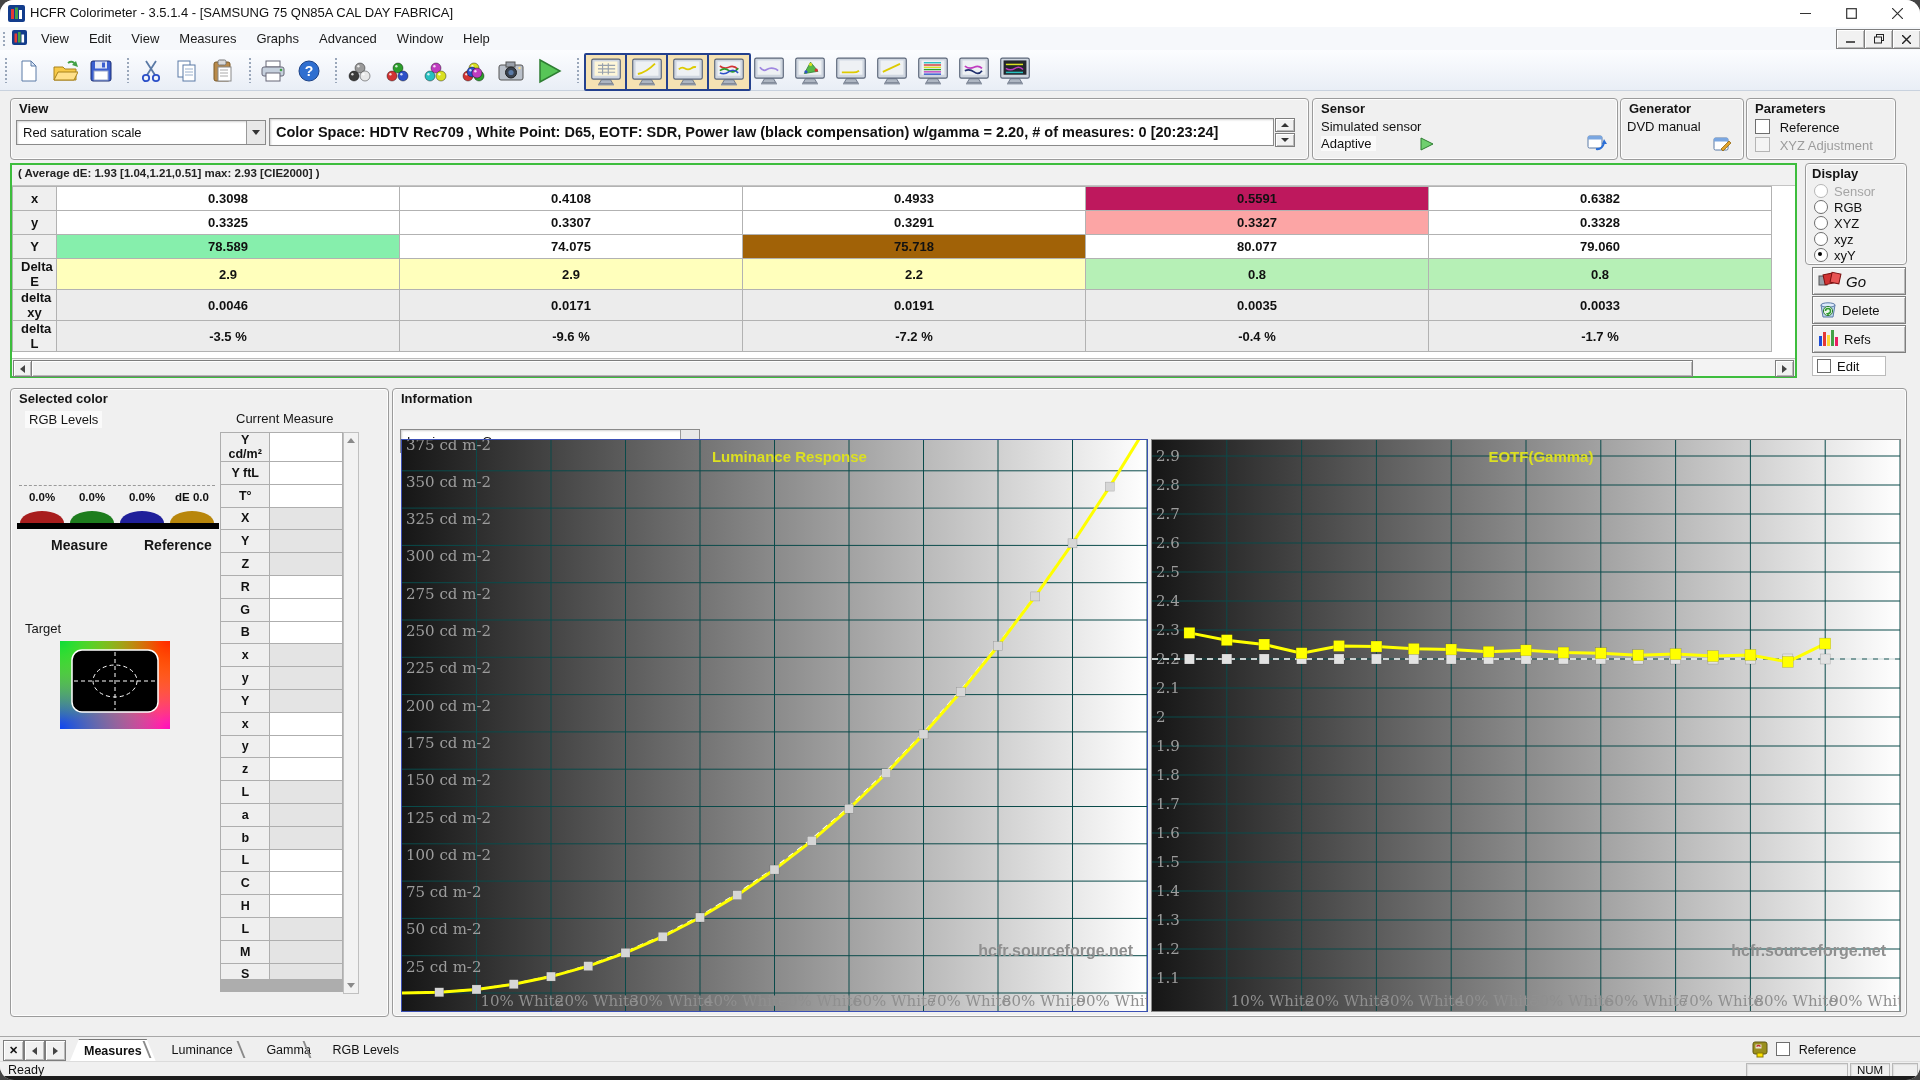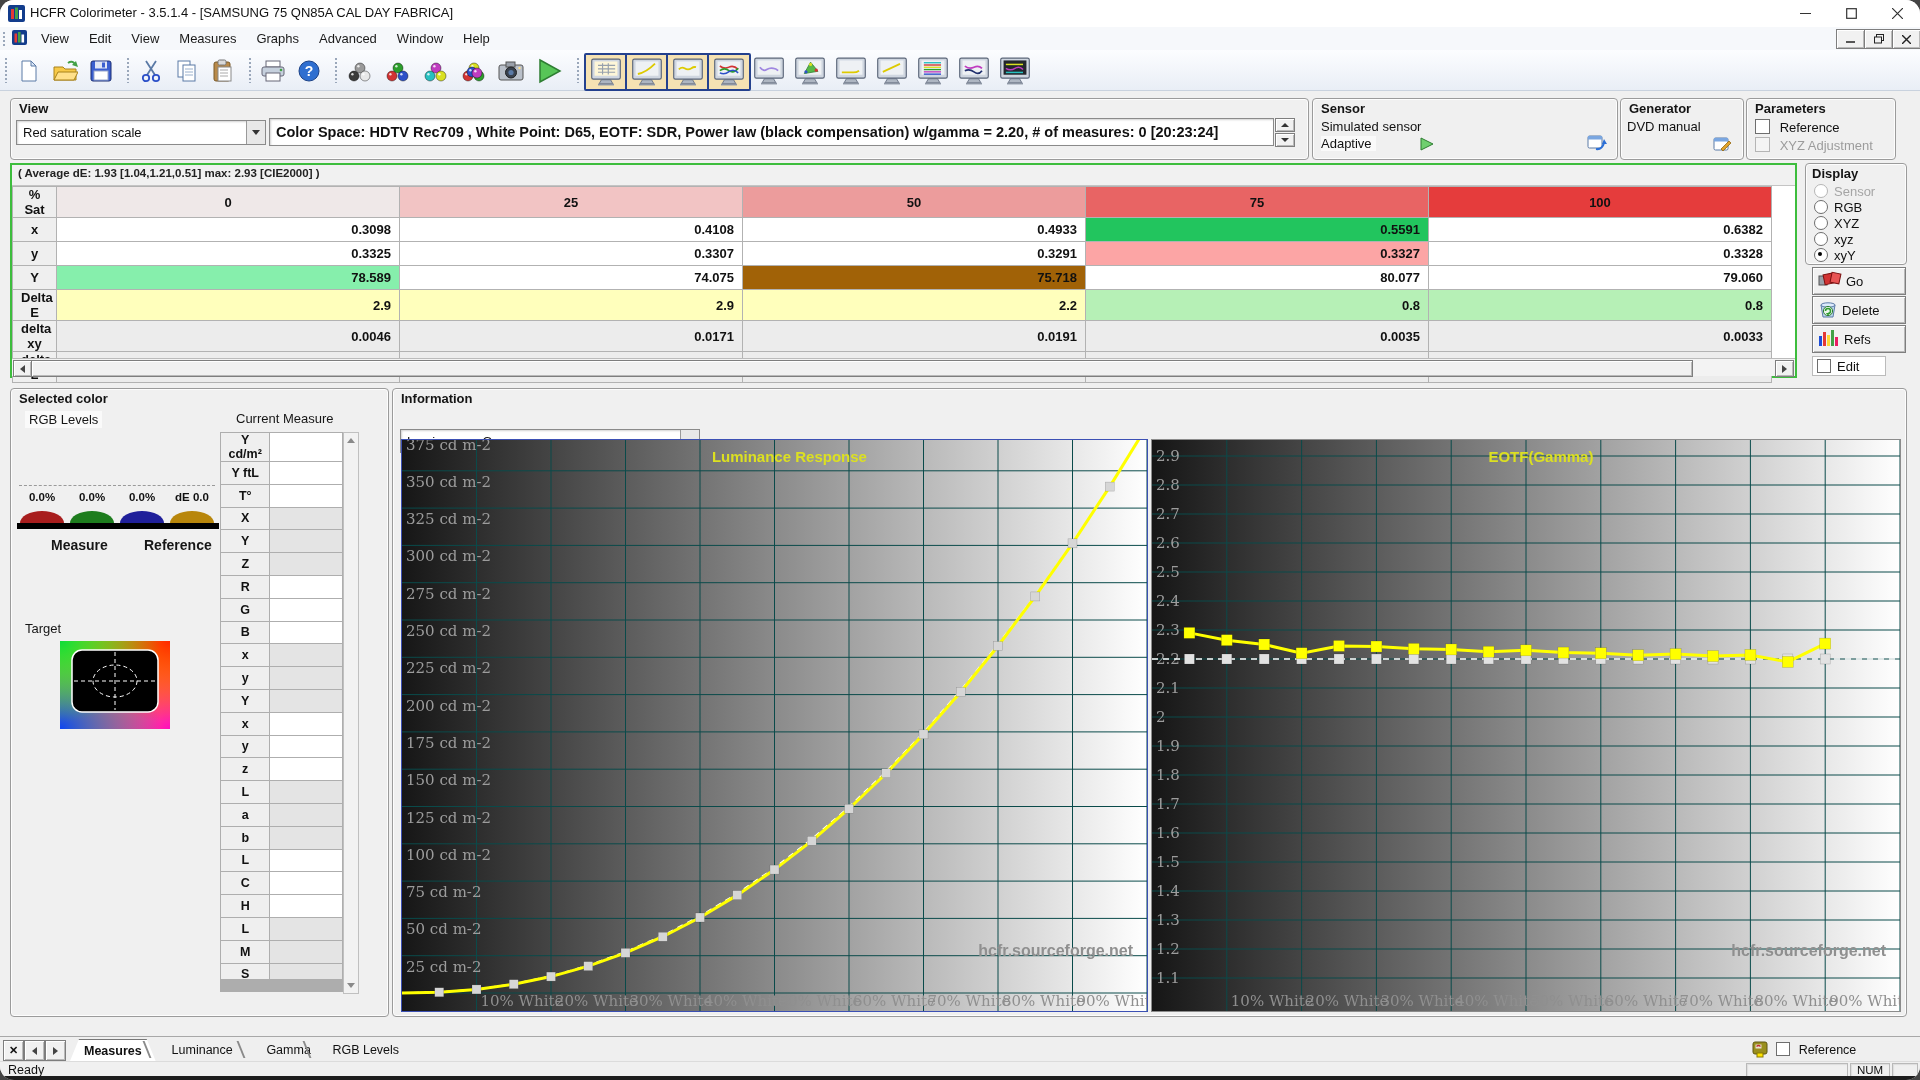--- a/index.html
+++ b/index.html
@@ -32,21 +32,21 @@
   .tri-up{width:0;height:0;border-left:4px solid transparent;border-right:4px solid transparent;border-bottom:5px solid #333;}
   .tri-left{width:0;height:0;border-top:4px solid transparent;border-bottom:4px solid transparent;border-right:5px solid #444;}
   .tri-right{width:0;height:0;border-top:4px solid transparent;border-bottom:4px solid transparent;border-left:5px solid #444;}
   .raised{background:#f1f1f1;border:1px solid #7e7e7e;box-shadow:inset 1px 1px 0 #ffffff, inset -1px -1px 0 #b9b9b9;}
   
   #measures-block{left:10px;top:163px;width:1787px;height:215px;border:2px solid #3dbd3d;background:#fff;box-sizing:border-box;}
   #measures-summary{height:18px;background:#f1f1f1;border-bottom:1px solid #c4c4c4;font-weight:bold;font-size:11.5px;padding:2px 6px 0 6px;color:#222;}
   table.meas{border-collapse:collapse;width:1759px;table-layout:fixed;}
   table.meas td{border:1px solid #b2b2b2;font-size:13px;font-weight:bold;height:24px;padding:0 8px;box-sizing:border-box;}
   td.rowlab{background:#efefef;text-align:center;width:44px;font-size:12.5px;}
-  td.val{text-align:right;background:#fff;}
+  td.val{text-align:center;background:#fff;}
   td.colhead{text-align:center;}
   
   .hscroll{position:absolute;height:17px;background:#f3f3f3;border-top:1px solid #bbb;}
   .sbtn{position:absolute;top:1px;width:17px;height:15px;display:flex;align-items:center;justify-content:center;}
   .thumb{position:absolute;top:1px;height:15px;}
   
   .lbl{position:absolute;font-size:13px;color:#161616;}
   .hump{position:absolute;bottom:0;height:12px;border-radius:50% 50% 0 0/100% 100% 0 0;}
   .humplbl{position:absolute;font-size:11.5px;font-weight:bold;}
   table.cm{border-collapse:collapse;table-layout:fixed;}
@@ -446,33 +446,25 @@
         <colgroup>
           <col style="width:44px">
           <col style="width:343px">
           <col style="width:343px">
           <col style="width:343px">
           <col style="width:343px">
           <col style="width:343px">
         </colgroup>
         <tbody>
           <tr>
-            <td class="rowlab">% Sat</td>
-            <td class="colhead" style="background:#efe8e8">0</td>
-            <td class="colhead" style="background:#f2c4c4">25</td>
-            <td class="colhead" style="background:#ec9c9c">50</td>
-            <td class="colhead" style="background:#e86464">75</td>
-            <td class="colhead" style="background:#e53c3c">100</td>
-          </tr>
-          <tr>
             <td class="rowlab">x</td>
             <td class="val" style="background:#ffffff">0.3098</td>
             <td class="val" style="background:#ffffff">0.4108</td>
             <td class="val" style="background:#ffffff">0.4933</td>
-            <td class="val" style="background:#22c55e">0.5591</td>
+            <td class="val" style="background:#be185d">0.5591</td>
             <td class="val" style="background:#ffffff">0.6382</td>
           </tr>
           <tr>
             <td class="rowlab">y</td>
             <td class="val" style="background:#ffffff">0.3325</td>
             <td class="val" style="background:#ffffff">0.3307</td>
             <td class="val" style="background:#ffffff">0.3291</td>
             <td class="val" style="background:#fca5a5">0.3327</td>
             <td class="val" style="background:#ffffff">0.3328</td>
           </tr>
@@ -545,21 +537,21 @@
           <span style="margin-left:6px;font-size:13px;color:#111">xyY</span>
         </div>
       </div>
   </div>
   <div class="raised abs" style="left:1812px;top:267px;width:92px;height:26px;display:flex;align-items:center;">
     <span style="margin:0 4px 0 5px;"><svg width="24" height="20">
           <rect x="1" y="6" width="8" height="9" fill="#9aa0a8" stroke="#555"></rect>
           <rect x="6" y="4" width="9" height="10" fill="#d23333" stroke="#7a1010" transform="rotate(-12 10 9)"></rect>
           <rect x="13" y="3" width="9" height="10" fill="#e85454" stroke="#7a1010" transform="rotate(12 17 8)"></rect>
         </svg></span>
-    <span style="font-size:13px;">Go</span>
+    <span style="font-size:15px;font-style:italic;">Go</span>
   </div>
   <div class="raised abs" style="left:1812px;top:296px;width:92px;height:26px;display:flex;align-items:center;">
     <span style="margin:0 3px 0 4px;"><svg width="22" height="20">
           <path d="M4 6 h14 l-2 12 h-10 z" fill="#bcd6ee" stroke="#5b7aa6"></path>
           <ellipse cx="11" cy="6" rx="7" ry="2.2" fill="#dceafc" stroke="#5b7aa6"></ellipse>
           <circle cx="11" cy="12" r="4.6" fill="#eaf6ea" stroke="#2e7d32"></circle>
           <path d="M8.5 12 a2.5 2.5 0 1 1 2.5 2.5" fill="none" stroke="#2e9e2e" stroke-width="1.5"></path>
           <polygon points="11,16.4 8.8,14 13,14" fill="#2e9e2e"></polygon>
         </svg></span>
     <span style="font-size:13px;">Delete</span>

